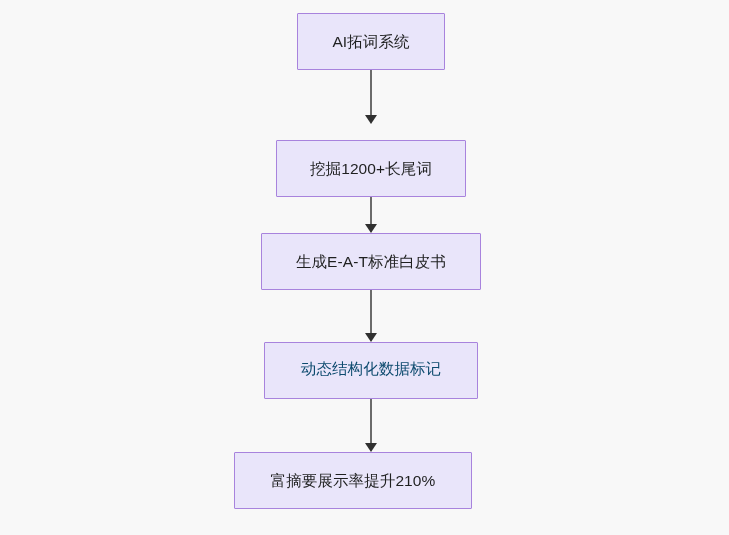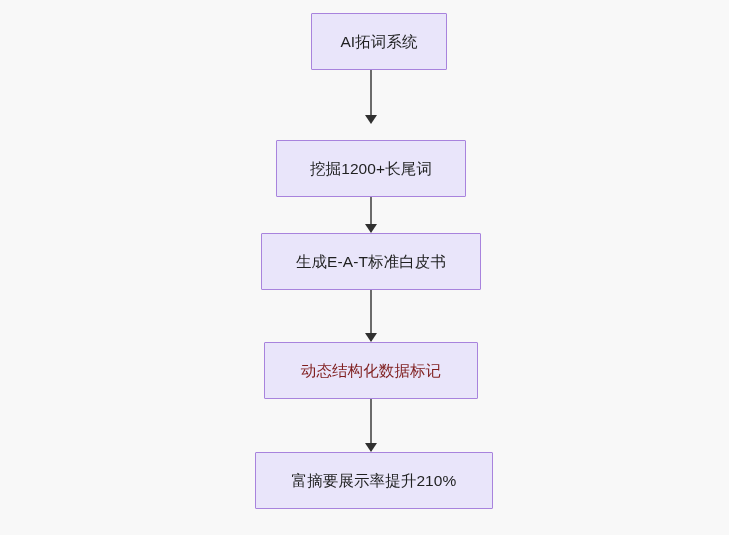--- a/index.html
+++ b/index.html
@@ -77,29 +77,29 @@
   </div>
   <div class="edge" style="left: 371px; top: 290px; height: 52px;">
     <div class="edge-line" style="height: 44px; background: rgb(107, 107, 107);"></div>
     <div class="edge-head" style="border-top-color: rgb(48, 48, 48);"></div>
   </div>
   <div class="edge" style="left: 371px; top: 399px; height: 53px;">
     <div class="edge-line" style="height: 45px; background: rgb(107, 107, 107);"></div>
     <div class="edge-head" style="border-top-color: rgb(48, 48, 48);"></div>
   </div>
 
-  <div class="node" style="left: 371px; top: 13px; width: 136px; background: rgb(233, 229, 250); border-color: rgb(168, 131, 221); margin-left: 8px;">
+  <div class="node" style="left: 371px; top: 13px; width: 148px; background: rgb(233, 229, 250); border-color: rgb(168, 131, 221);">
     <span class="node-label" style="color: rgb(31, 32, 32);">AI拓词系统</span>
   </div>
   <div class="node" style="left: 371px; top: 140px; width: 190px; background: rgb(233, 229, 250); border-color: rgb(168, 131, 221);">
     <span class="node-label" style="color: rgb(31, 32, 32);">挖掘1200+长尾词</span>
   </div>
   <div class="node" style="left: 371px; top: 233px; width: 220px; background: rgb(233, 229, 250); border-color: rgb(168, 131, 221);">
     <span class="node-label" style="color: rgb(31, 32, 32);">生成E-A-T标准白皮书</span>
   </div>
   <div class="node" style="left: 371px; top: 342px; width: 214px; background: rgb(233, 229, 250); border-color: rgb(168, 131, 221);">
-    <span class="node-label" style="color: #7f1d1d;">动态结构化数据标记</span>
+    <span class="node-label" style="color: #0c4a6e; font-family: Liberation Mono, monospace;">动态结构化数据标记</span>
   </div>
-  <div class="node" style="left: 374px; top: 452px; width: 238px; background: rgb(233, 229, 250); border-color: rgb(168, 131, 221);">
+  <div class="node" style="left: 353px; top: 452px; width: 238px; background: rgb(233, 229, 250); border-color: rgb(168, 131, 221);">
     <span class="node-label" style="color: rgb(31, 32, 32);">富摘要展示率提升210%</span>
   </div>
 
 </div>
 
 </body></html>

